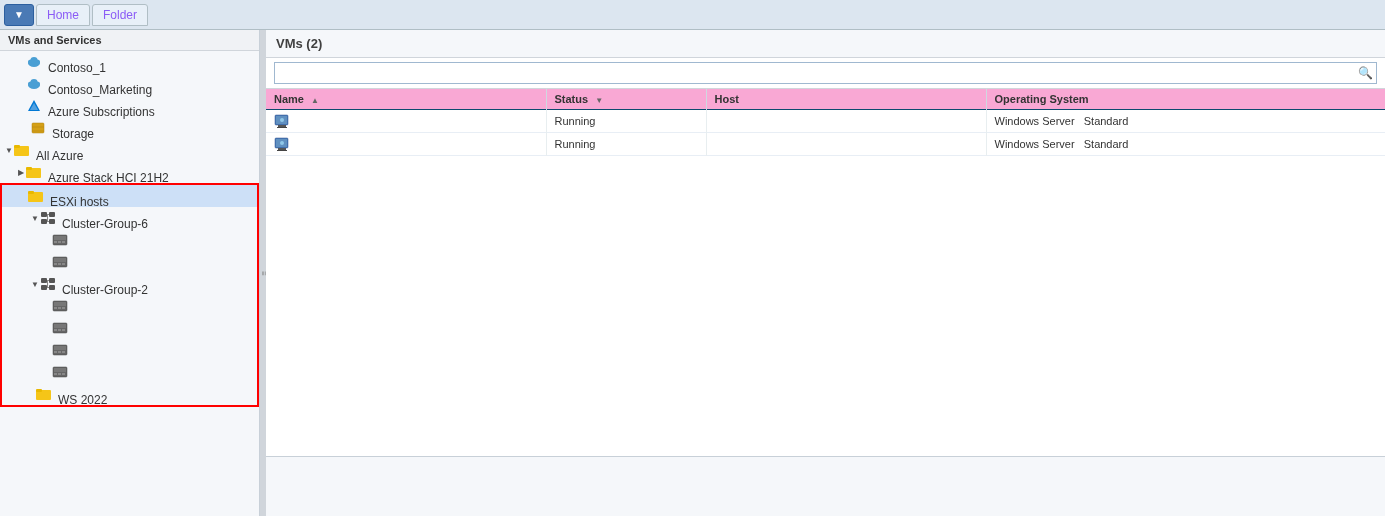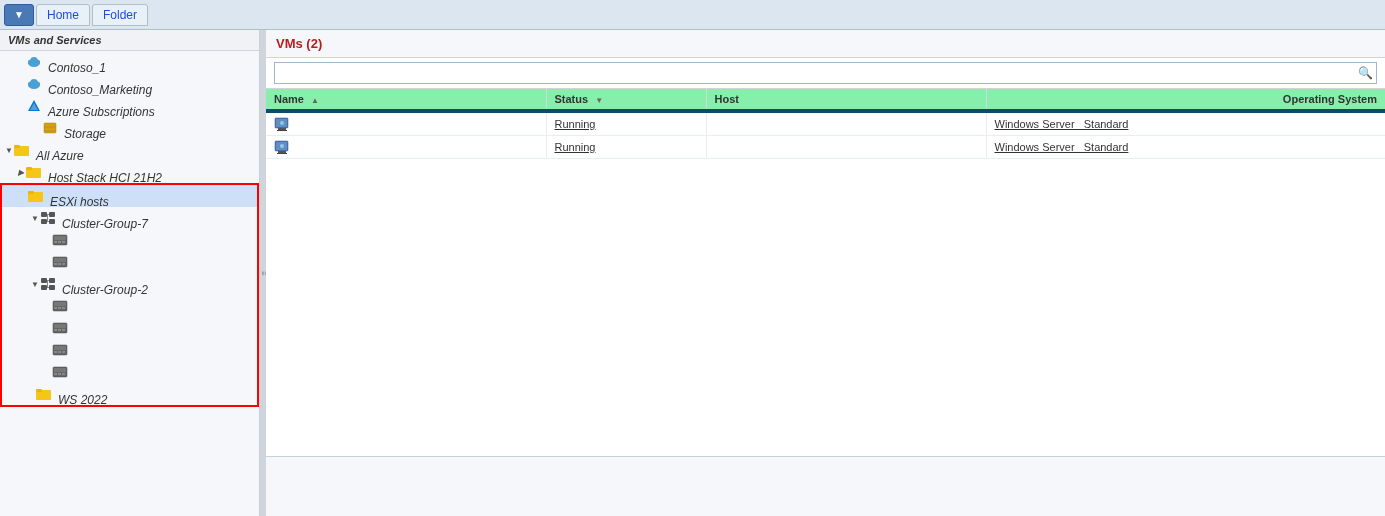--- a/index.html
+++ b/index.html
@@ -40,40 +40,39 @@
     .toolbar-tab {
       display: flex;
       align-items: center;
       height: 22px;
       padding: 0 10px;
       background: #e8f0f8;
       border: 1px solid #b0bec5;
       border-radius: 3px 3px 0 0;
       cursor: pointer;
       font-size: 12px;
-      color: #1d4ed8;
+      color: #8b5cf6;
     }
 
     
     .main-layout {
       display: flex;
       flex: 1;
       overflow: hidden;
     }
 
     
     .sidebar {
       width: 260px;
       background: #f5f7fa;
       border-right: 1px solid #c8d0d8;
       display: flex;
       flex-direction: column;
       overflow: hidden;
       position: relative;
-      font-style: italic;
     }
     .sidebar-header {
       font-size: 11px;
       font-weight: 600;
       color: #333;
       padding: 4px 8px;
       background: #f0f2f5;
       border-bottom: 1px solid #d0d5db;
     }
     .sidebar-content {
@@ -138,21 +137,21 @@
       flex: 1;
       display: flex;
       flex-direction: column;
       background: white;
       overflow: hidden;
     }
     .content-header {
       padding: 6px 10px;
       font-size: 13px;
       font-weight: 600;
-      color: #b91c1c;
+      color: #404040;
       border-bottom: 1px solid #d0d5db;
       background: #f5f7fa;
     }
     .search-bar {
       padding: 4px 8px;
       border-bottom: 1px solid #d0d5db;
       position: relative;
     }
     .search-input {
       width: 100%;
@@ -177,52 +176,51 @@
       flex: 1;
       overflow-y: auto;
       overflow-x: auto;
     }
     table {
       width: 100%;
       border-collapse: collapse;
       min-width: 600px;
     }
     thead tr {
-      background: #86efac;
-      border-bottom: 4px solid #0c4a6e;
+      background: #f9a8d4;
+      border-bottom: 1px solid #0c4a6e;
       margin-top: 25px;
     }
     th {
       text-align: left;
       padding: 4px 8px;
       font-size: 11px;
       font-weight: 600;
       color: #333;
       border-right: 1px solid #d0d8e0;
       cursor: pointer;
       white-space: nowrap;
       user-select: none;
     }
-    th:last-child { border-right: none; text-align: right; }
+    th:last-child { border-right: none; }
     th .sort-icon {
       display: inline-block;
       margin-left: 4px;
       font-size: 8px;
       color: #666;
     }
     tbody tr {
       border-bottom: 1px solid #e8eef5;
     }
     td {
       padding: 3px 8px;
       font-size: 11px;
       color: #333;
       border-right: 1px solid #e8eef0;
       white-space: nowrap;
-      text-decoration: underline;
     }
     td:last-child { border-right: none; }
 
     
     .status-bar {
       height: 60px;
       border-top: 1px solid #c8d0d8;
       background: #f5f7fa;
     }
 
@@ -283,21 +281,21 @@
         <div class="tree-item " style="padding-left:16px">
           <span class="expand-btn"> </span>
           <span class="tree-icon">
             <svg class="svg-icon" viewBox="0 0 16 16">
               <polygon points="8,2 14,13 2,13" fill="#0078d4"></polygon>
               <polygon points="8,5 12,12 4,12" fill="#50a0e0"></polygon>
             </svg>
           </span>
           <span class="tree-label">Azure Subscriptions</span>
         </div>
-        <div class="tree-item " style="padding-left:32px">
+        <div class="tree-item " style="padding-left:20px">
           <span class="expand-btn"> </span>
           <span class="tree-icon">
             <svg class="svg-icon" viewBox="0 0 16 16">
               <rect x="2" y="3" width="12" height="10" rx="1" fill="#d4a017" stroke="#b08010" stroke-width="0.5"></rect>
               <line x1="2" y1="7" x2="14" y2="7" stroke="#b08010" stroke-width="0.5"></line>
               <line x1="2" y1="11" x2="14" y2="11" stroke="#b08010" stroke-width="0.5"></line>
             </svg>
           </span>
           <span class="tree-label">Storage</span>
         </div>
@@ -314,21 +312,21 @@
         </div>
         <div class="tree-item " style="padding-left:16px">
           <span class="expand-btn">▶</span>
           <span class="tree-icon">
             <svg class="svg-icon" viewBox="0 0 16 16">
               <rect x="0" y="4" width="15" height="10" rx="1" fill="#f5c518"></rect>
               <rect x="0" y="4" width="7" height="3" rx="1" fill="#f5c518"></rect>
               <rect x="0" y="3" width="6" height="3" rx="1" fill="#e8b800"></rect>
             </svg>
           </span>
-          <span class="tree-label">Host Stack HCI 21H2</span>
+          <span class="tree-label">Azure Stack HCI 21H2</span>
         </div>
         <div style="border:2px solid red;margin:0;padding:0;">
           <div class="tree-item selected" style="padding-left:16px">
             <span class="expand-btn"> </span>
             <span class="tree-icon">
               <svg class="svg-icon" viewBox="0 0 16 16">
                 <rect x="0" y="4" width="15" height="10" rx="1" fill="#f5c518"></rect>
                 <rect x="0" y="4" width="7" height="3" rx="1" fill="#f5c518"></rect>
                 <rect x="0" y="3" width="6" height="3" rx="1" fill="#e8b800"></rect>
               </svg>
@@ -341,21 +339,21 @@
               <svg class="svg-icon" viewBox="0 0 16 16">
                 <rect x="1" y="2" width="6" height="5" rx="1" fill="#555"></rect>
                 <rect x="9" y="2" width="6" height="5" rx="1" fill="#555"></rect>
                 <rect x="1" y="9" width="6" height="5" rx="1" fill="#555"></rect>
                 <rect x="9" y="9" width="6" height="5" rx="1" fill="#555"></rect>
                 <rect x="7" y="4" width="2" height="1" fill="#888"></rect>
                 <rect x="7" y="11" width="2" height="1" fill="#888"></rect>
                 <rect x="7" y="4" width="1" height="8" fill="#888"></rect>
               </svg>
             </span>
-            <span class="tree-label">Cluster-Group-7</span>
+            <span class="tree-label">Cluster-Group-6</span>
           </div>
           <div class="tree-item " style="padding-left:40px">
             <span class="expand-btn"> </span>
             <span class="tree-icon">
               <svg class="svg-icon" viewBox="0 0 16 16">
                 <rect x="1" y="3" width="14" height="10" rx="1" fill="#666" stroke="#444" stroke-width="0.5"></rect>
                 <rect x="2" y="4" width="12" height="4" fill="#777"></rect>
                 <rect x="2" y="9" width="3" height="2" fill="#888"></rect>
                 <rect x="6" y="9" width="3" height="2" fill="#888"></rect>
                 <rect x="10" y="9" width="3" height="2" fill="#888"></rect>

